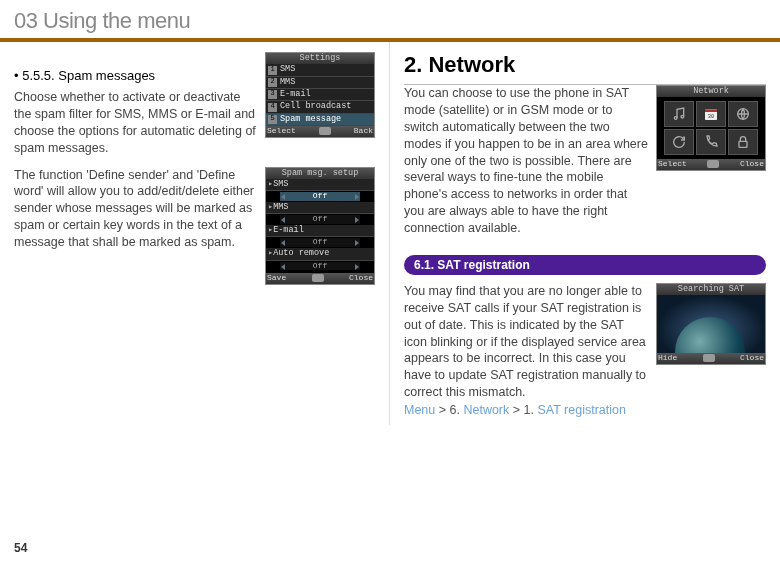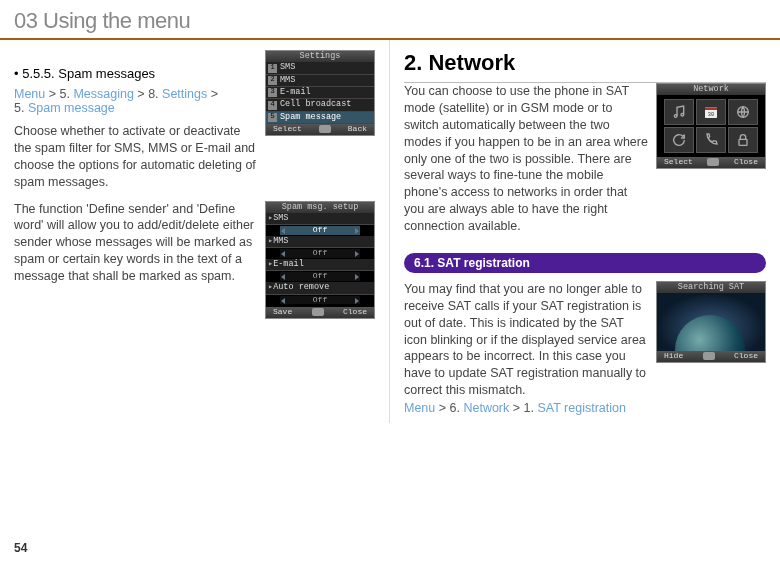--- a/index.html
+++ b/index.html
@@ -12,21 +12,21 @@
     color: #333;
     position: relative;
     overflow: hidden;
   }
   .header {
     padding: 8px 0 4px 14px;
     font-size: 22px;
     font-weight: 300;
     color: #888;
     letter-spacing: -0.5px;
-    border-bottom: 2px solid #a16207;
+    border-bottom: 4px solid #a16207;
     font-family: 'Arial Narrow', Arial, sans-serif;
   }
   .columns {
     display: flex;
     padding: 0 14px;
   }
   .col {
     width: 50%;
     box-sizing: border-box;
     padding-top: 10px;
@@ -107,21 +107,21 @@
   .phone .num {
     background:#888; color:#000;
     width:9px; height:9px;
     font-size:7px; text-align:center;
     margin-right:3px;
     display:inline-block;
   }
   .phone .softkeys {
     display:flex; justify-content:space-between;
     background: linear-gradient(#555,#333);
-    font-size:8px; padding:1px 7px;
+    font-size:8px; padding:1px 1px;
   }
   .phone .softkeys .mid {
     width:12px; height:8px;
     background:#999; border-radius:2px;
   }
   .phone .body-dark {
     background:#000;
   }
   .phone .offbar {
     display:flex; align-items:center;
@@ -179,23 +179,20 @@
 
 <div class="header">03 Using the menu</div>
 
 <div class="columns">
 
   <div class="col col-left">
 
     <div class="block">
       <div class="txt">
         <p class="subheading">• 5.5.5. Spam messages</p>
-        <p class="breadcrumb">
-          <span>Menu</span><span class="sep"> &gt; 5. </span><span>Messaging</span><span class="sep"> &gt; 8. </span><span>Settings</span><span class="sep"> &gt; </span><br><span class="sep">5. </span><span>Spam message</span>
-        </p>
         <p class="body-text">Choose whether to activate or deactivate the spam filter for SMS, MMS or E-mail and choose the options for automatic deleting of spam messages.</p>
       </div>
       <div class="phone">
         <div class="titlebar">Settings</div>
         <div class="body-dark">
           <div class="row">
               <span class="num">1</span>
               <span>SMS</span>
             </div>
           <div class="row">

